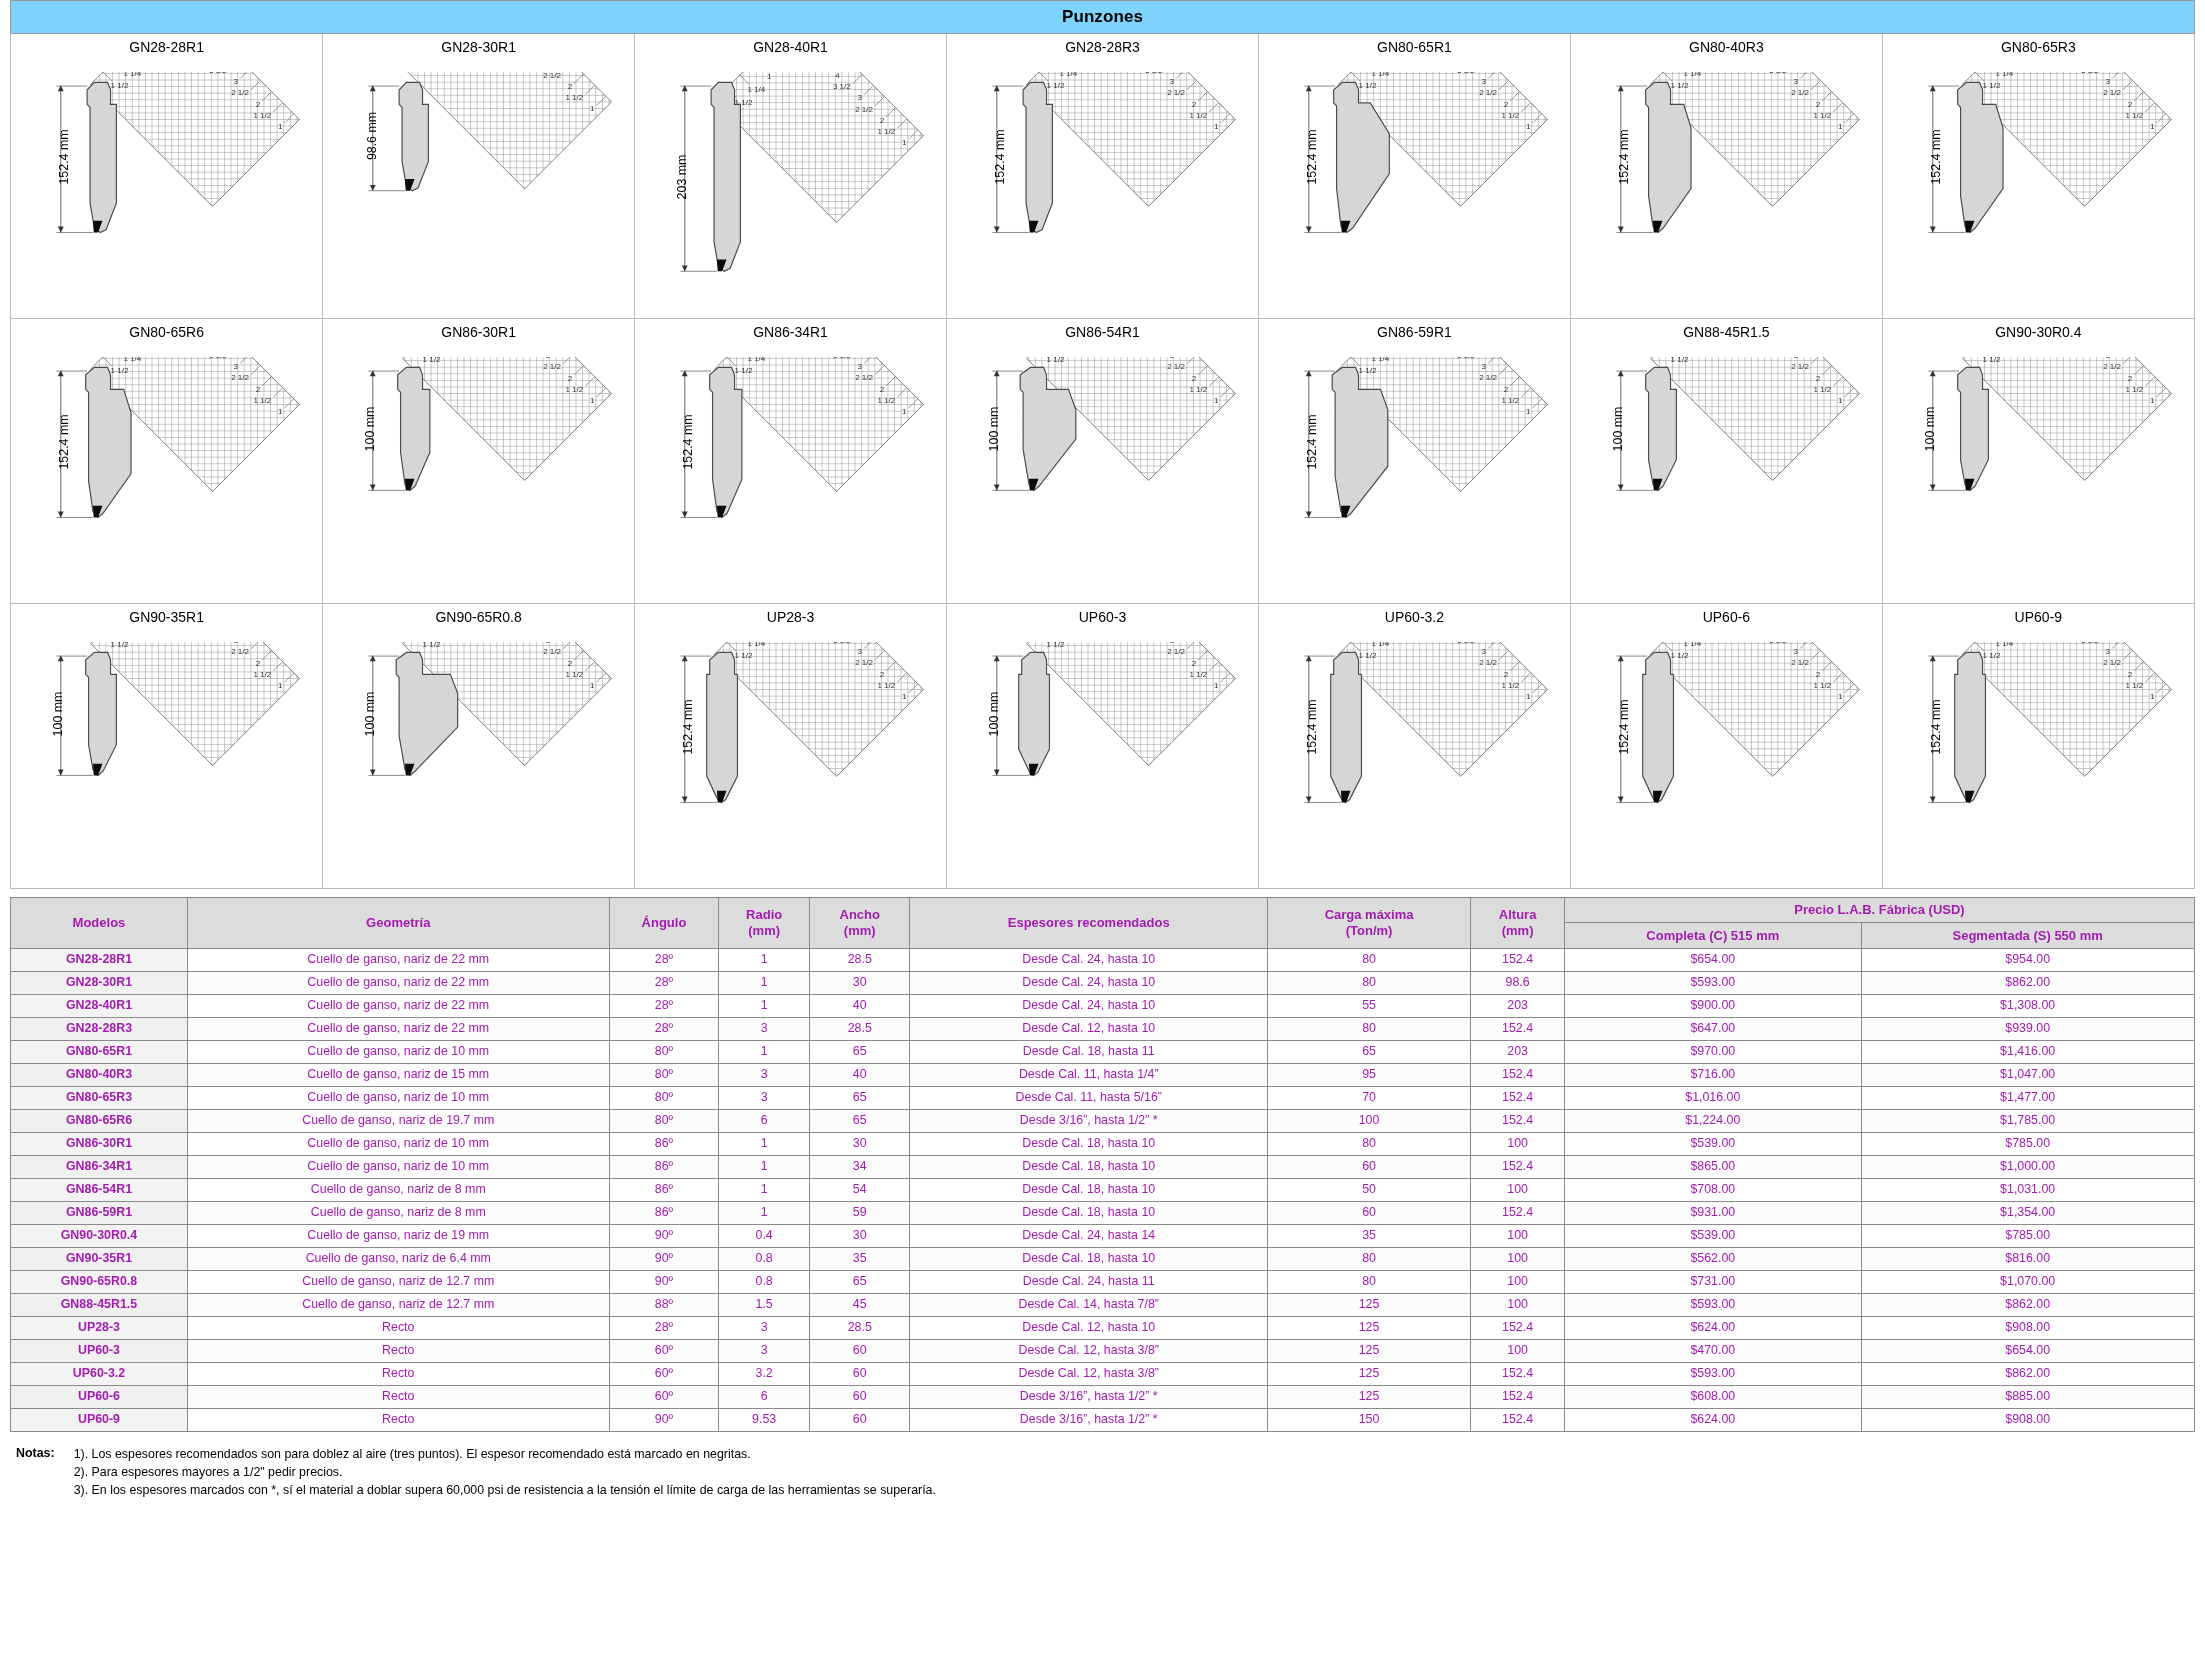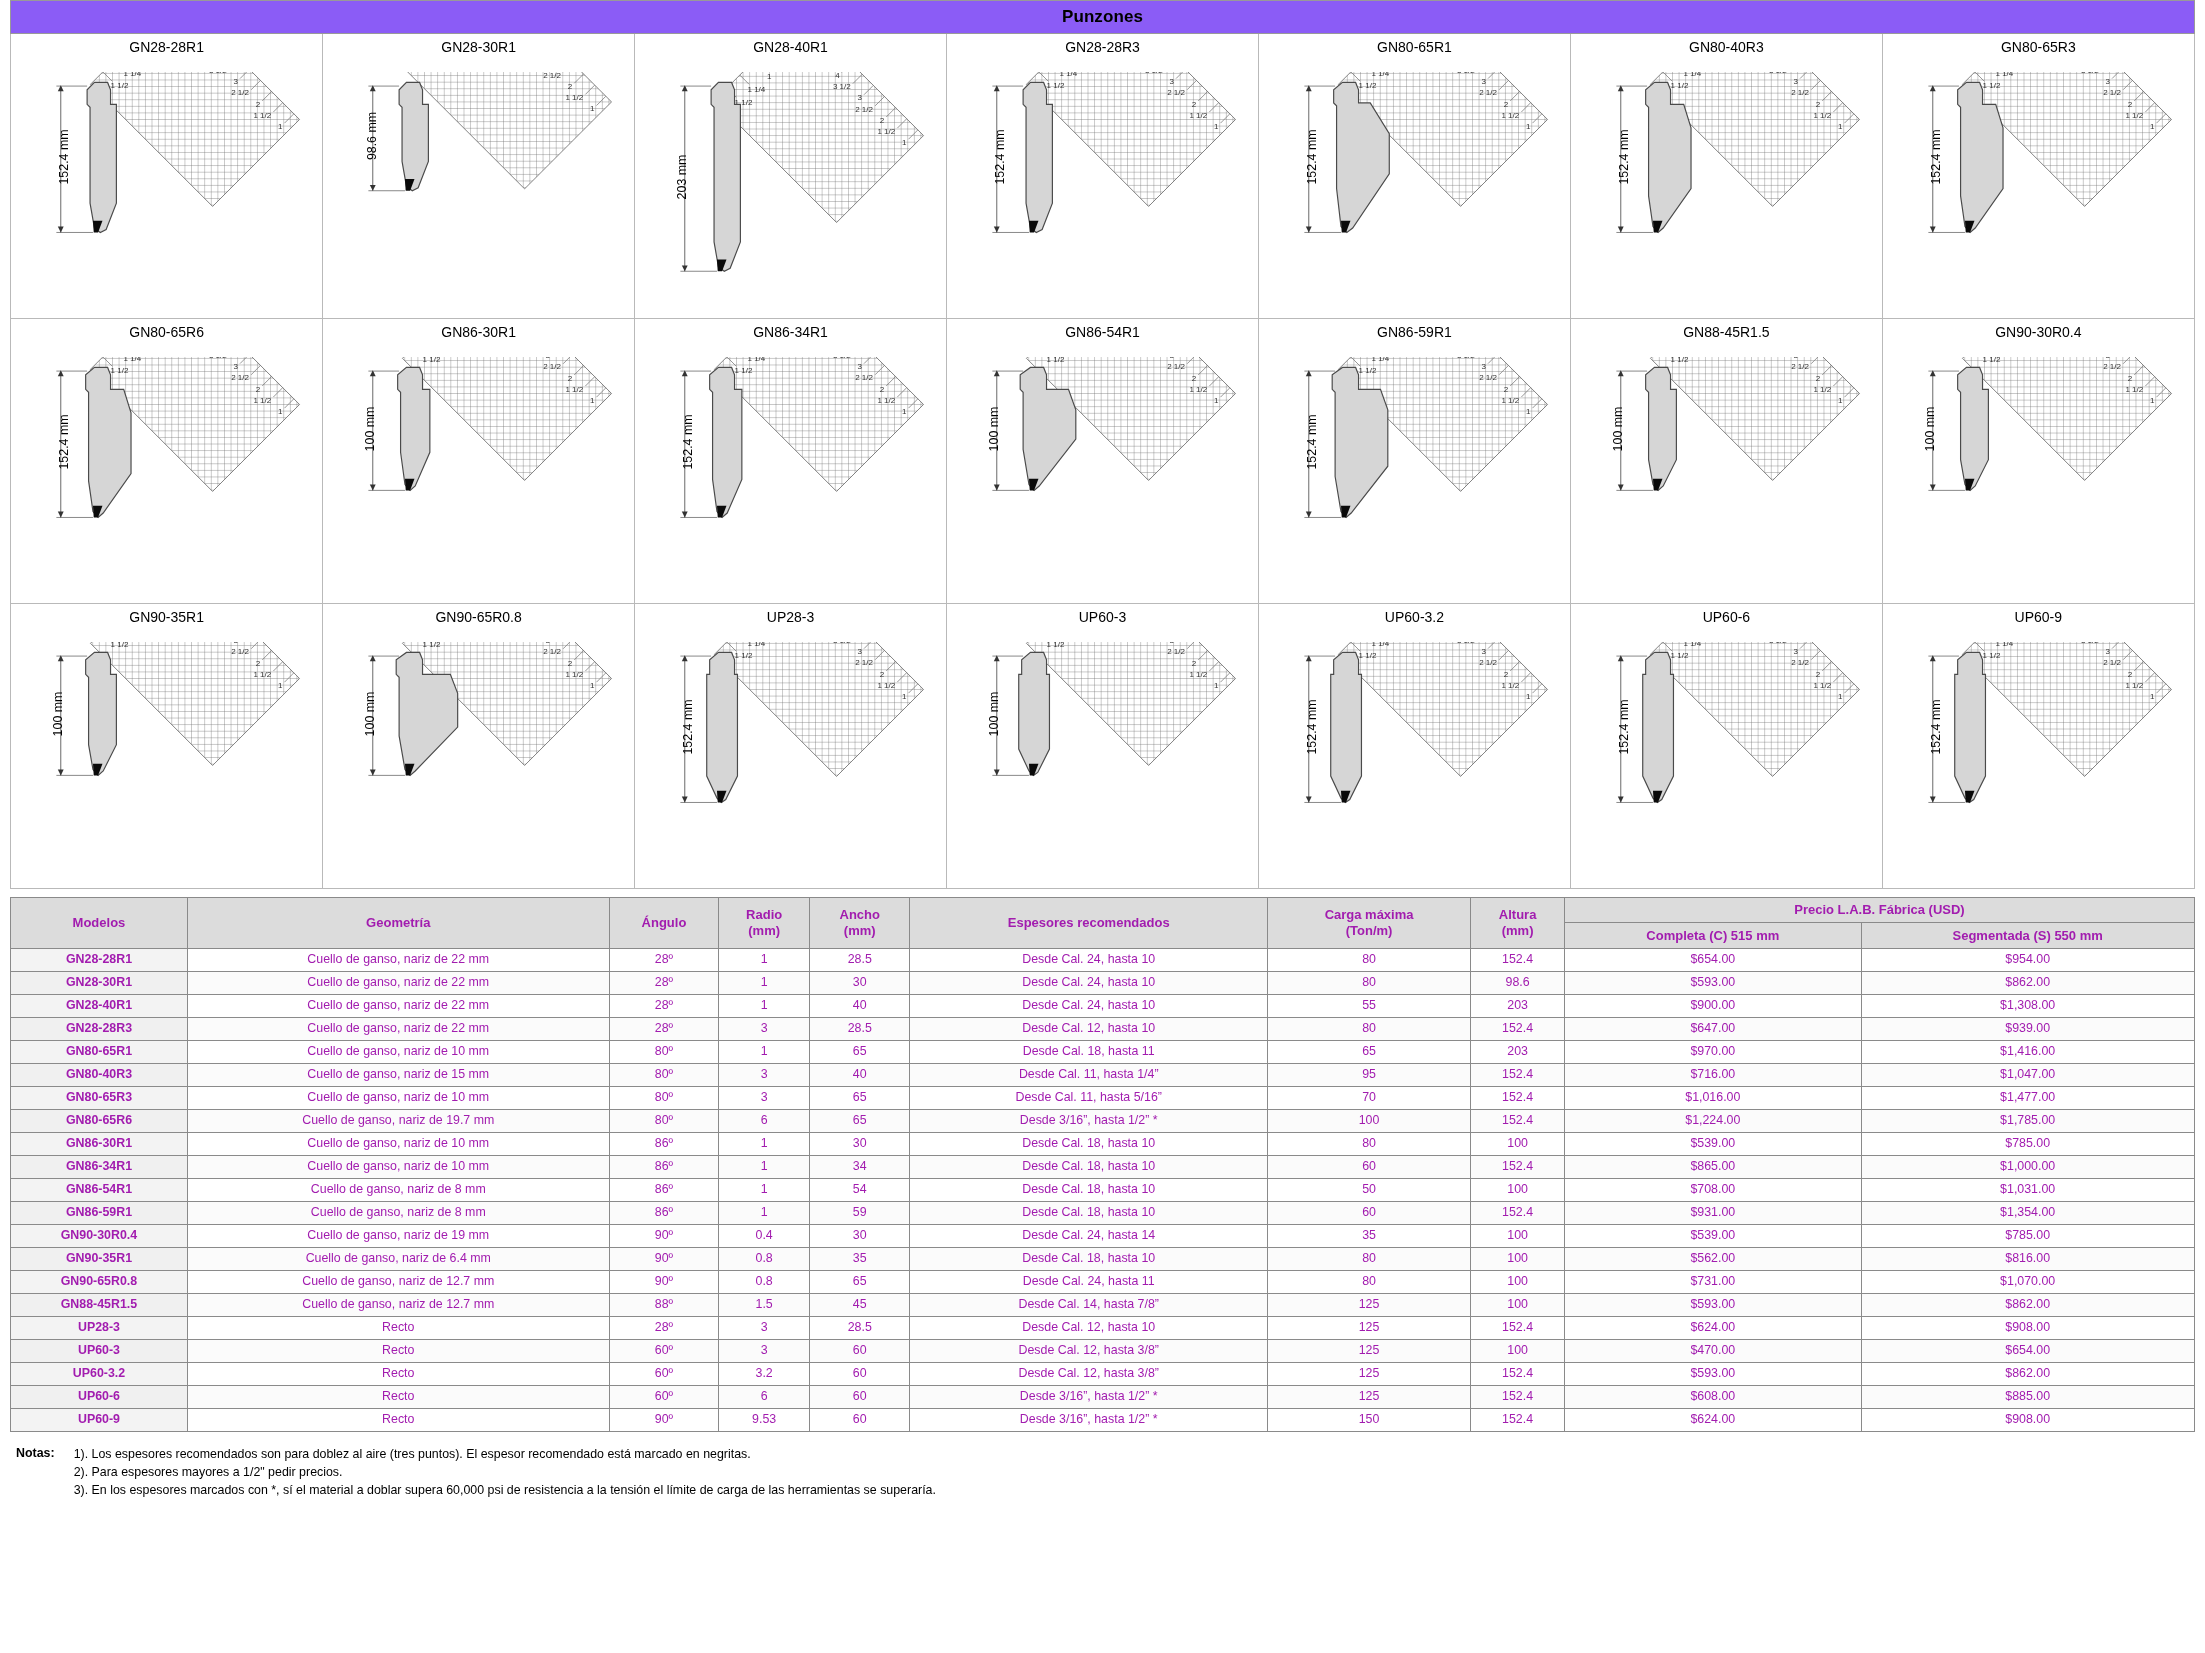--- a/index.html
+++ b/index.html
@@ -13,21 +13,21 @@
     height: 1654px;
     overflow: hidden;
   }
   .page {
     width: 2205px;
     padding: 0 10.2px 0 10.2px;
   }
   
   .title-bar {
     border: 0.7px solid #999;
-    background: #8b5cf6;
+    background: #7dd3fc;
     text-align: center;
     font-weight: bold;
     font-size: 17px;
     padding: 5.9px 0 6.6px 0;
     letter-spacing: 0.1px;
     color: #000;
   }
   
   .fig-grid {
     display: grid;

